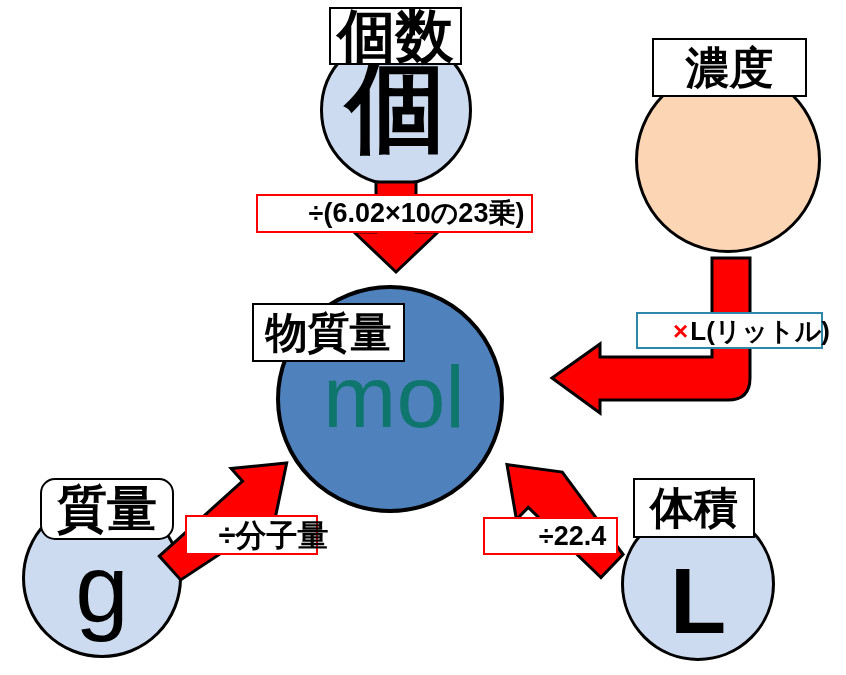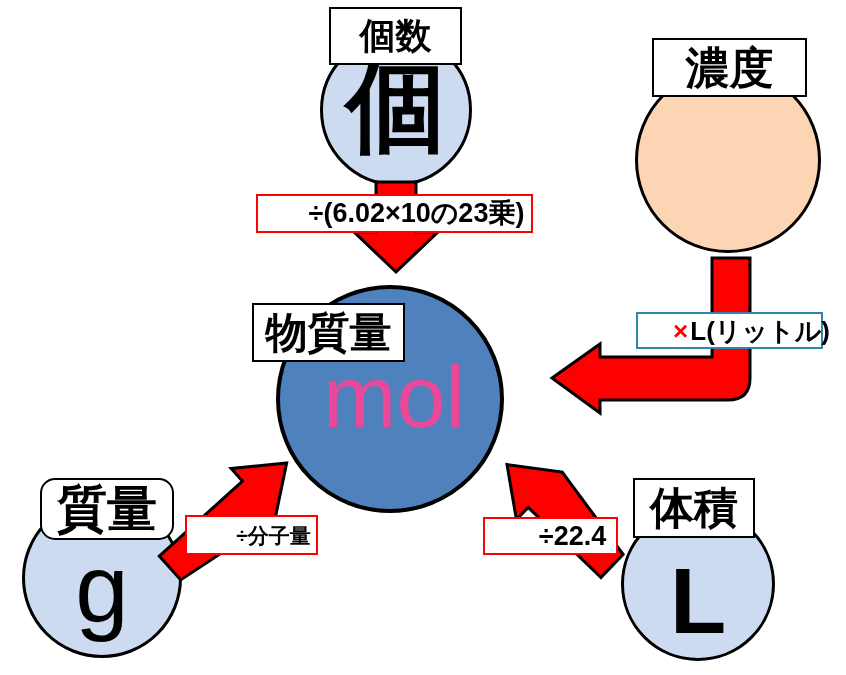--- a/index.html
+++ b/index.html
@@ -15,40 +15,40 @@
   }
   .circle.count,.circle.mass,.circle.volume{background:var(--c-light-blue,#ccdbef);}
   .circle.concentration{background:var(--c-peach,#fcd5b4);}
   .circle.amount{background:var(--c-center-blue,#4f81bd);border-width:4px;}
   .unit{
     position:absolute;transform:translate(-50%,-50%);
     z-index:1;line-height:1;white-space:nowrap;color:#000;
   }
   .unit.u-count{font-size:100px;font-weight:700;}
   .unit.u-conc{font-size:46px;font-weight:400;color:var(--c-muted-text,#404040);}
-  .unit.u-amount{font-size:88px;font-weight:400;color:#ec4899;}
+  .unit.u-amount{font-size:88px;font-weight:400;color:#0f766e;}
   .unit.u-mass{font-size:96px;font-weight:400;}
   .unit.u-volume{font-size:92px;font-weight:700;}
   .arrow-layer{position:absolute;left:0;top:0;z-index:2;}
   .labelbox{
     position:absolute;box-sizing:border-box;z-index:3;
     background:#fff;display:flex;align-items:center;justify-content:center;
     white-space:nowrap;line-height:1;
   }
   .titlebox{border:2px solid var(--c-outline,#000);font-weight:700;color:#000;}
   .formulabox{border:2.5px solid var(--c-red-border,#ff0000);font-weight:700;color:#000;padding-left:44px;}
   .formulabox.teal{border-color:var(--c-teal-border,#2e87a8);}
-  .t-count{left:329px;top:7px;width:133px;height:58px;font-size:36px;}
+  .t-count{left:329px;top:7px;width:133px;height:58px;font-size:58px;}
   .t-conc{left:652px;top:38px;width:155px;height:59px;font-size:44px;}
   .t-amount{left:252px;top:283px;width:153px;height:59px;font-size:42px;margin-top:20px;}
   .t-mass{left:40px;top:478px;width:134px;height:62px;font-size:50px;border-radius:15px;}
   .t-volume{left:633px;top:478px;width:122px;height:60px;font-size:44px;text-align:right;}
   .f-count{left:256px;top:194px;width:277px;height:39px;font-size:27px;}
   .f-conc{left:636px;top:312px;width:187px;height:37px;font-size:26px;}
-  .f-mass{left:185px;top:515px;width:133px;height:40px;font-size:21px;}
+  .f-mass{left:185px;top:515px;width:133px;height:40px;font-size:31px;}
   .f-volume{left:483px;top:517px;width:135px;height:38px;font-size:27px;}
   .sign-red{color:var(--c-arrow-red,#ff0000);margin-right:2px;}
   .c-count{left:320px;top:34px;width:152px;height:152px;}
   .c-conc{left:635px;top:67px;width:186px;height:186px;}
   .c-amount{left:276px;top:285px;width:228px;height:228px;}
   .c-mass{left:22px;top:498px;width:160px;height:160px;}
   .c-volume{left:621px;top:507px;width:154px;height:154px;}
 </style>
 </head>
 <body>

